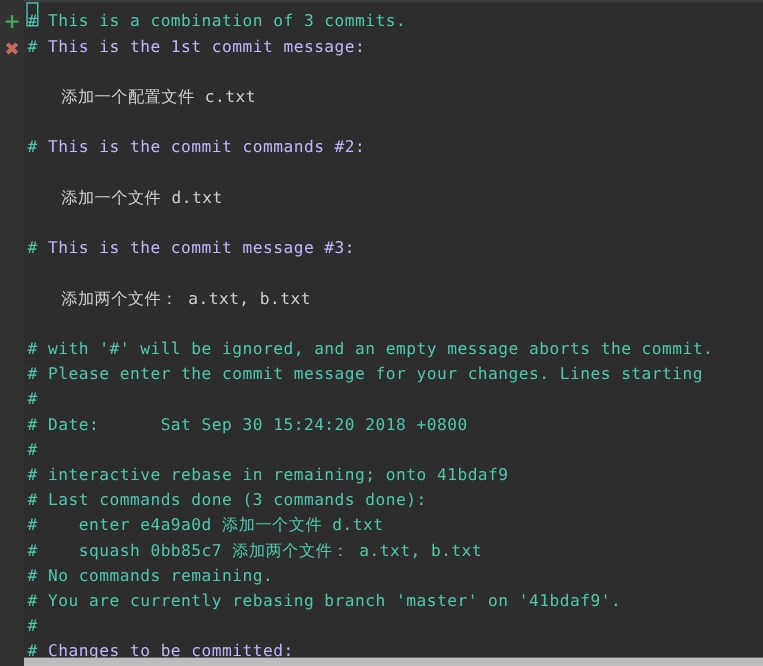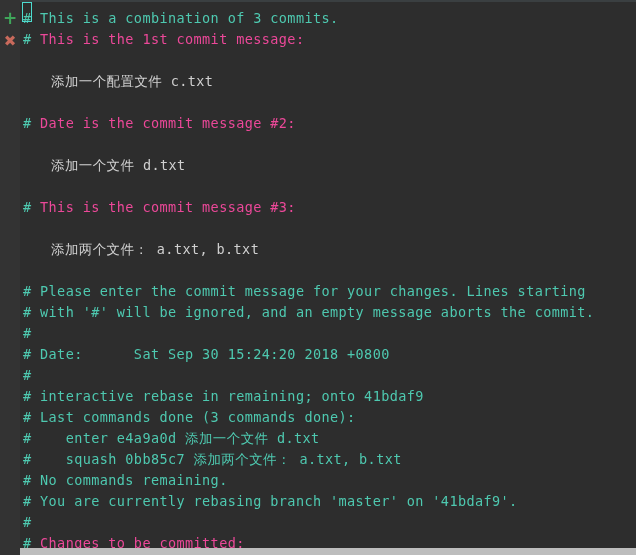--- a/index.html
+++ b/index.html
@@ -62,21 +62,21 @@
     position: relative;
     height: 21px;
     line-height: 21px;
     font-size: 13.5px;
     letter-spacing: 0.4px;
     padding-left: 3px;
     white-space: pre;
     color: #4ec9b0;
   }
   .hash      { color: #4ec9b0; }
-  .blue      { color: #ec4899; }
+  .blue      { color: #c4b5fd; }
   .teal      { color: #4ec9b0; }
   .plain     { color: #d0d0d0; margin-left: 28px; }
 
   
   .cursor-box {
     position: absolute;
     left: 22px;
     top: 2px;
     width: 10px;
     height: 20px;
@@ -106,30 +106,30 @@
     <div class="gutter-marker marker-add">+</div>
     <div class="gutter-marker marker-del">✖</div>
   </div>
 
   <div class="editor" id="editor-lines">
       <div class="line"><span class="hash">#</span><span class="teal"> This is a combination of 3 commits.</span></div>
       <div class="line"><span class="hash">#</span><span class="blue"> This is the 1st commit message:</span></div>
       <div class="line"><span class="plain"></span></div>
       <div class="line"><span class="plain">添加一个配置文件 c.txt</span></div>
       <div class="line"><span class="plain"></span></div>
-      <div class="line"><span class="hash">#</span><span class="blue"> Date is the commit message #2:</span></div>
+      <div class="line"><span class="hash">#</span><span class="blue"> This is the commit commands #2:</span></div>
       <div class="line"><span class="plain"></span></div>
       <div class="line"><span class="plain">添加一个文件 d.txt</span></div>
       <div class="line"><span class="plain"></span></div>
       <div class="line"><span class="hash">#</span><span class="blue"> This is the commit message #3:</span></div>
       <div class="line"><span class="plain"></span></div>
       <div class="line"><span class="plain">添加两个文件： a.txt, b.txt</span></div>
       <div class="line"><span class="plain"></span></div>
+      <div class="line"><span class="hash">#</span><span class="teal"> with '#' will be ignored, and an empty message aborts the commit.</span></div>
       <div class="line"><span class="hash">#</span><span class="teal"> Please enter the commit message for your changes. Lines starting</span></div>
-      <div class="line"><span class="hash">#</span><span class="teal"> with '#' will be ignored, and an empty message aborts the commit.</span></div>
       <div class="line"><span class="hash">#</span><span class="teal"></span></div>
       <div class="line"><span class="hash">#</span><span class="teal"> Date:      Sat Sep 30 15:24:20 2018 +0800</span></div>
       <div class="line"><span class="hash">#</span><span class="teal"></span></div>
       <div class="line"><span class="hash">#</span><span class="teal"> interactive rebase in remaining; onto 41bdaf9</span></div>
       <div class="line"><span class="hash">#</span><span class="teal"> Last commands done (3 commands done):</span></div>
       <div class="line"><span class="hash">#</span><span class="teal">    enter e4a9a0d 添加一个文件 d.txt</span></div>
       <div class="line"><span class="hash">#</span><span class="teal">    squash 0bb85c7 添加两个文件： a.txt, b.txt</span></div>
       <div class="line"><span class="hash">#</span><span class="teal"> No commands remaining.</span></div>
       <div class="line"><span class="hash">#</span><span class="teal"> You are currently rebasing branch 'master' on '41bdaf9'.</span></div>
       <div class="line"><span class="hash">#</span><span class="teal"></span></div>

